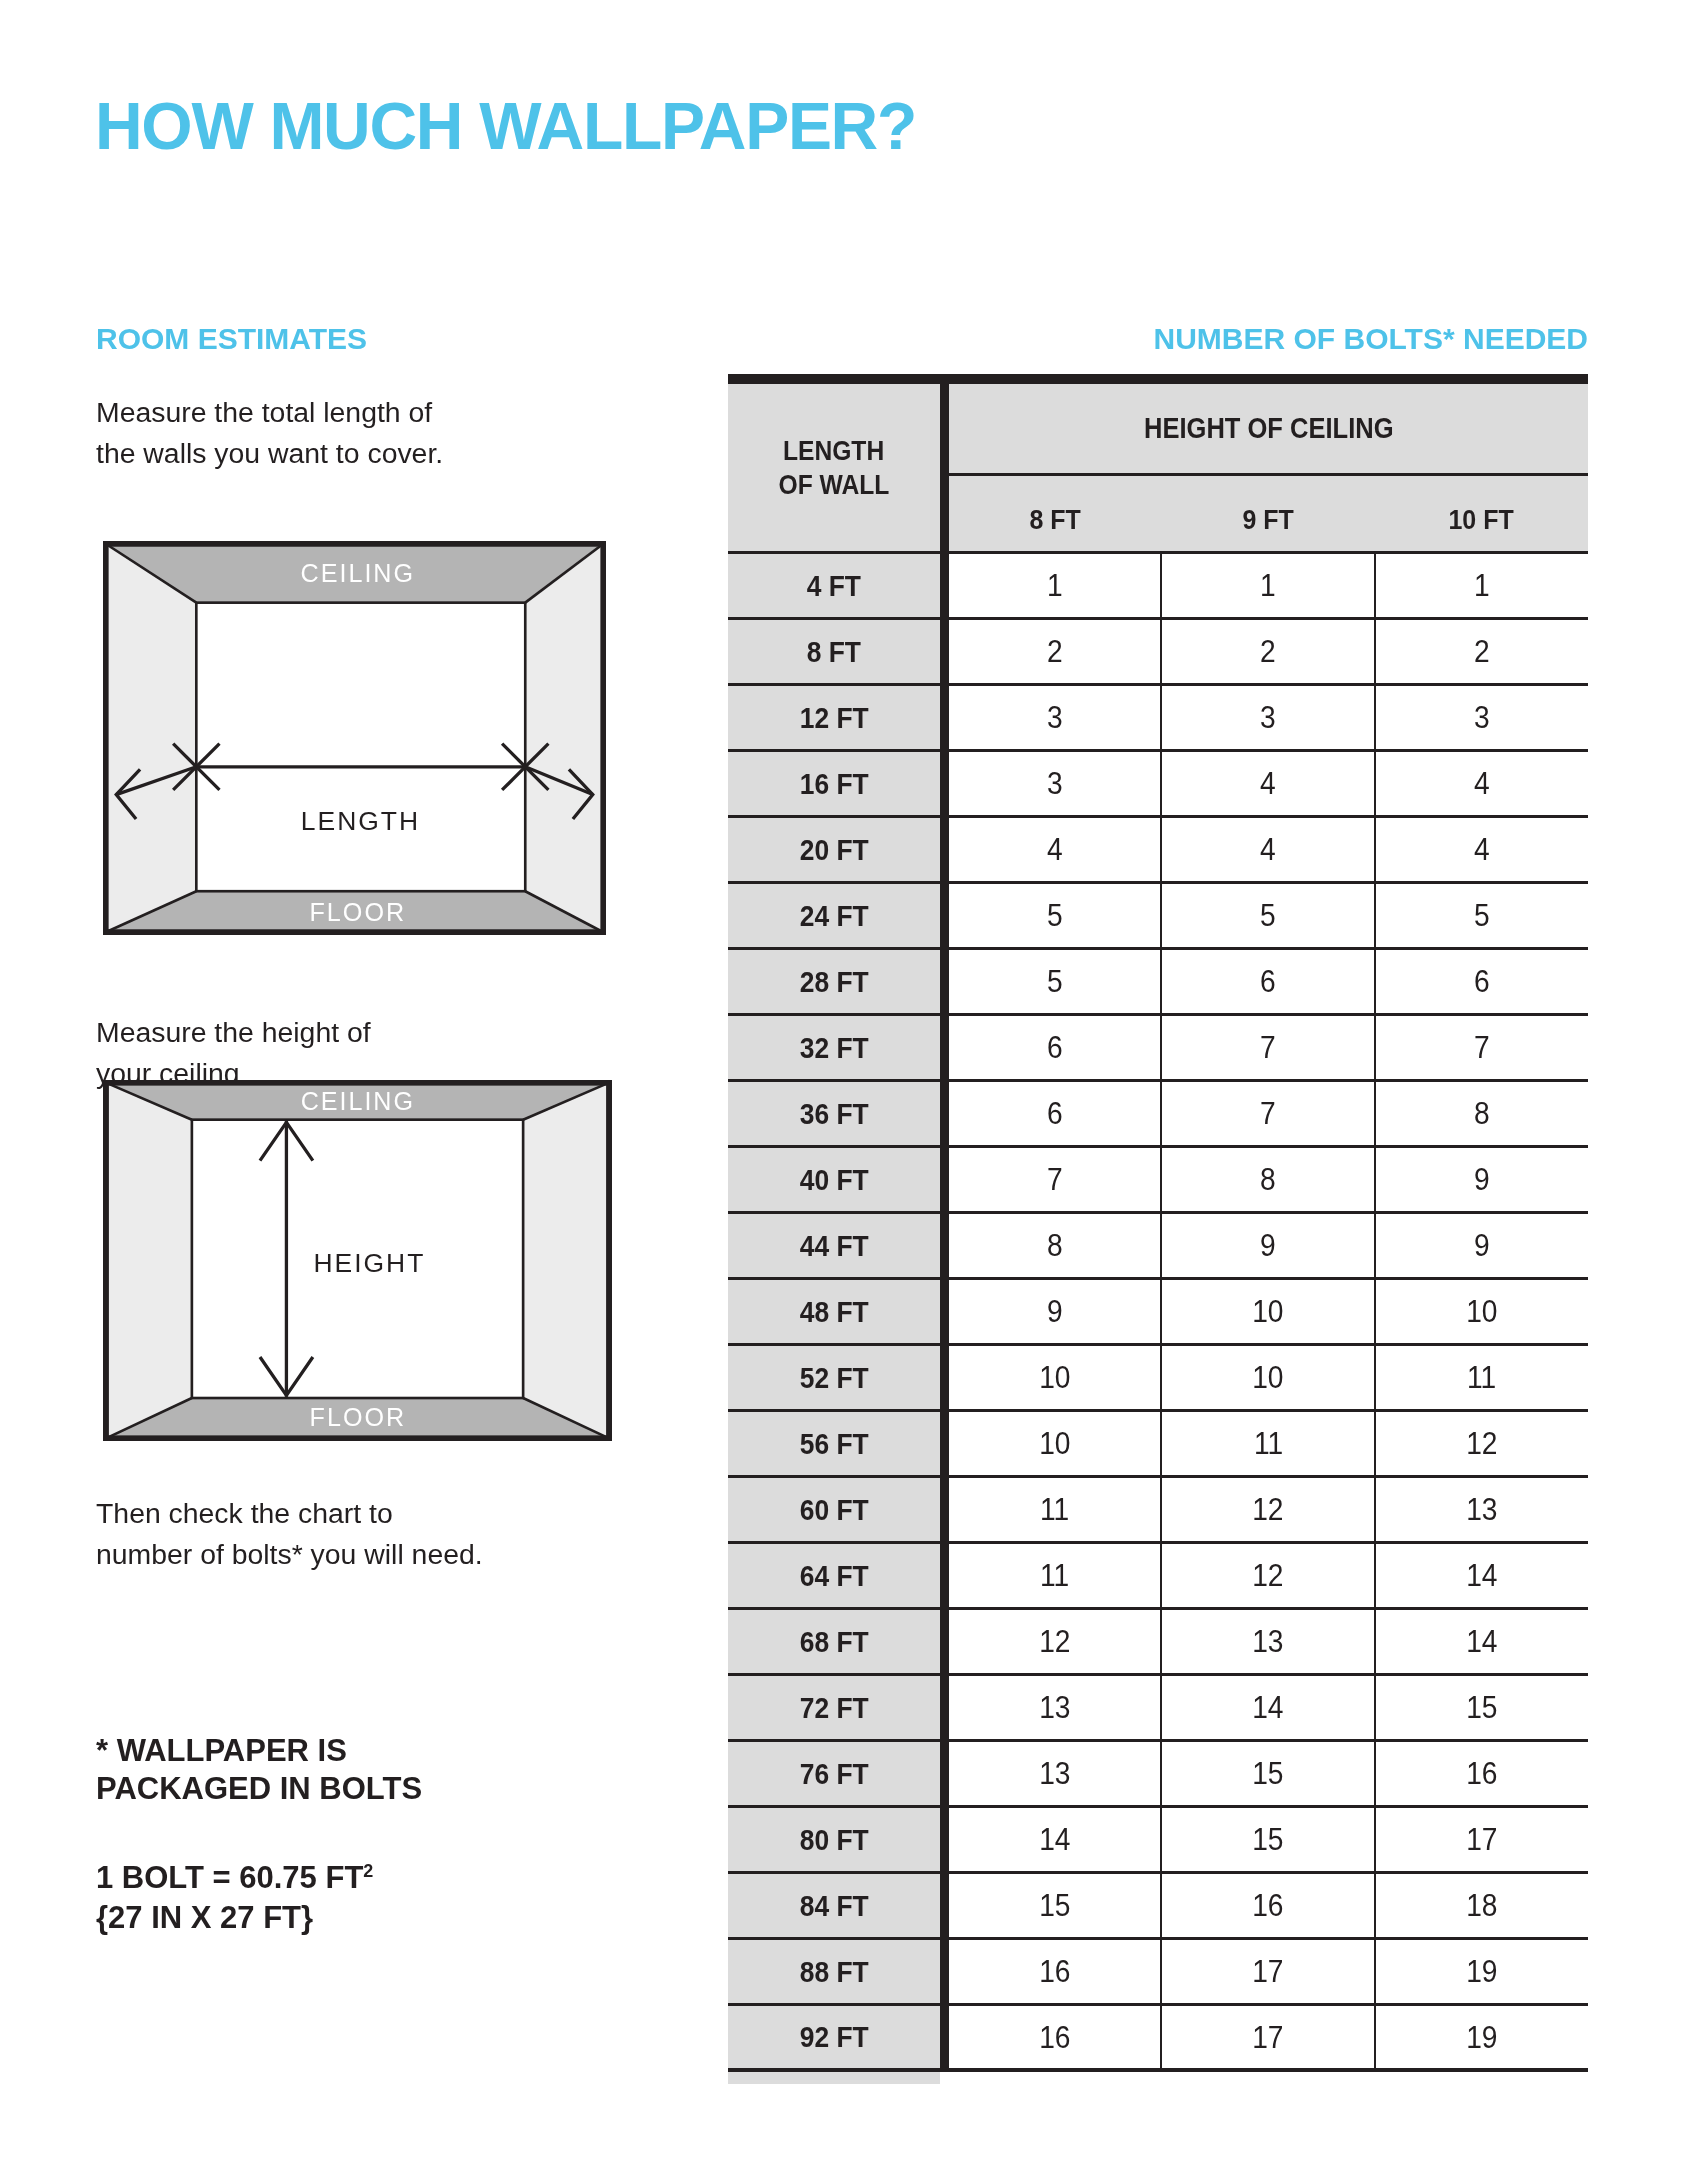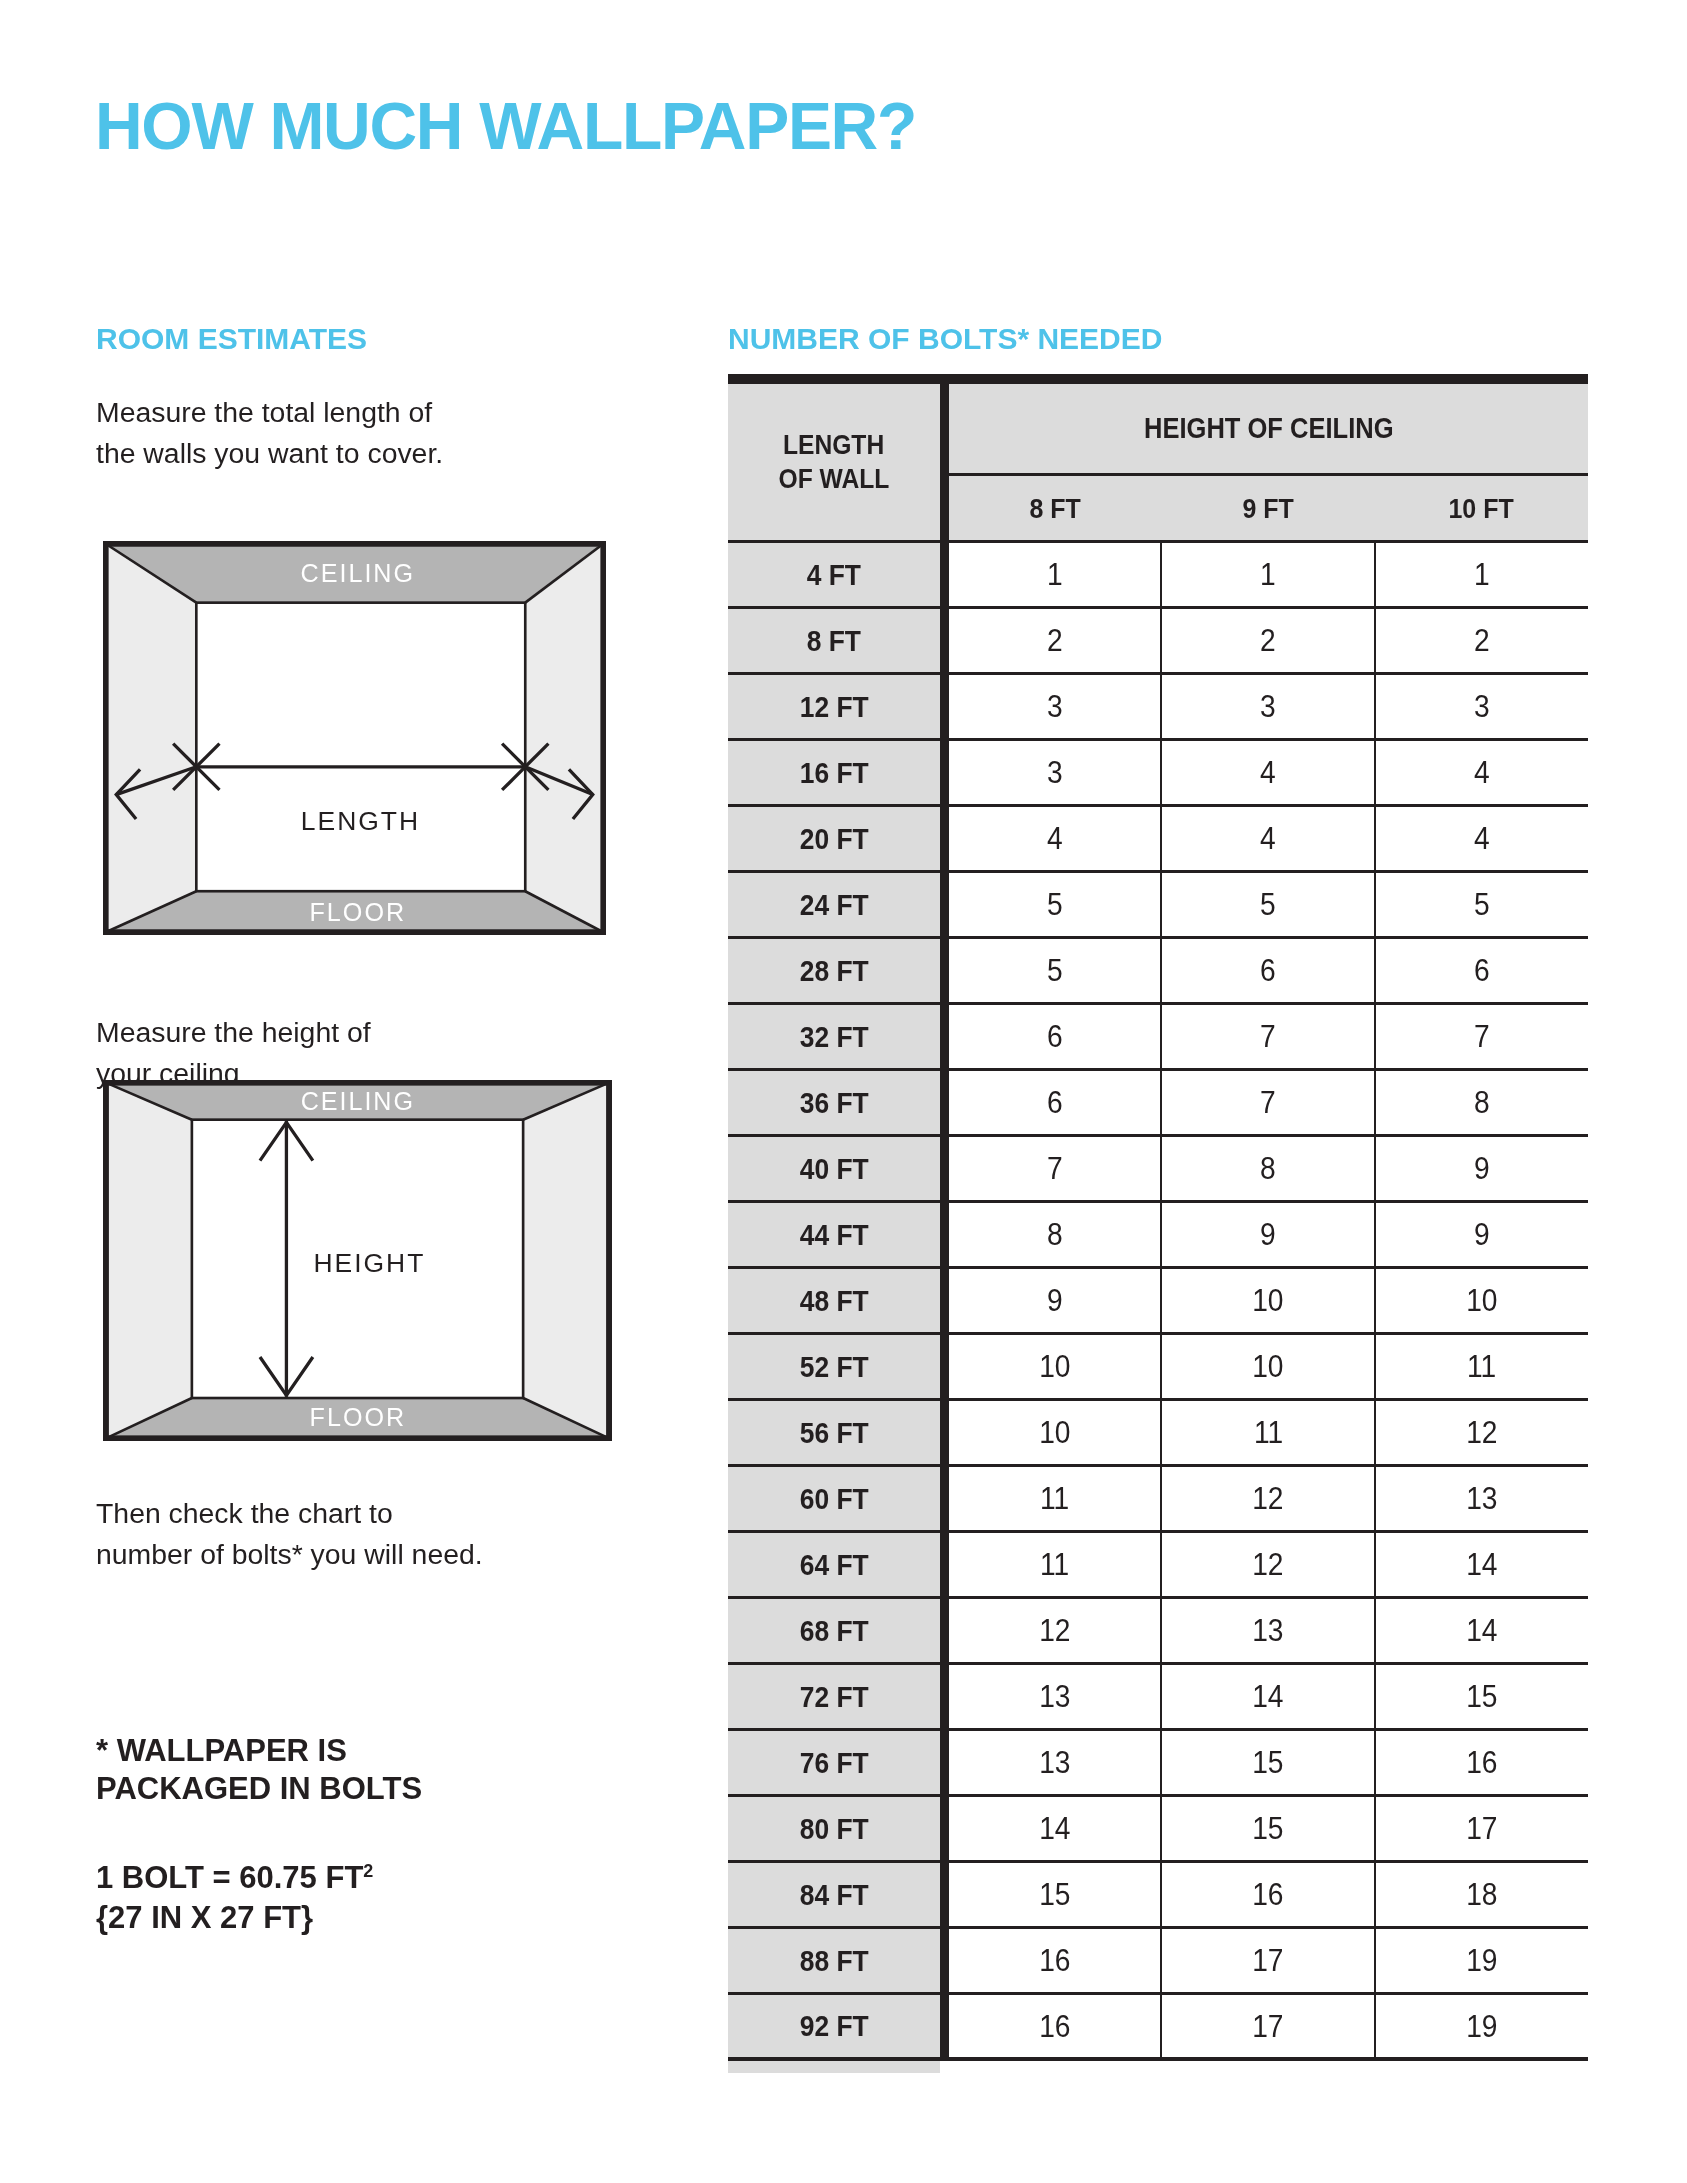--- a/index.html
+++ b/index.html
@@ -4,38 +4,38 @@
 <style>
   html,body{margin:0;padding:0;background:#ffffff;}
   .page{position:relative;width:1687px;height:2183px;background:#ffffff;overflow:hidden;
         font-family:"Liberation Sans", sans-serif;color:#231F20;}
   .abs{position:absolute;}
 
   
   .main-title{left:95px;top:88px;font-size:66px;font-weight:bold;letter-spacing:-1.3px;color:#4EC2E9;white-space:nowrap;}
   .sec-head{font-size:30px;font-weight:bold;color:#4EC2E9;letter-spacing:0px;white-space:nowrap;}
   .room-estimates{left:96px;top:322px;}
-  .bolts-needed{left:728px;top:322px;width:860px;text-align:left;}
+  .bolts-needed{left:728px;top:322px;width:860px;text-align:right;}
   .body-par{left:96px;font-size:28.4px;line-height:41px;color:#231F20;}
   .p1{top:392px;}
   .p2{top:984px;margin-top:28px;}
   .p3{top:1493px;}
   .footnote{left:96px;font-size:31px;font-weight:bold;line-height:38px;}
   .fn1{top:1732px;padding-left:25px;text-indent:-25px;}
   .fn2{top:1844px;line-height:40px;margin-top:14px;}
   .fn2 sup{font-size:58%;vertical-align:super;line-height:0;}
 
   
   .bolt-table{left:728px;top:374px;width:860px;}
   .t-bar{height:10px;background:#231F20;}
   .t-head{display:flex;border-bottom:3.3px solid #231F20;}
   .t-rowhead{width:212px;background:#DCDCDC;display:flex;flex-direction:column;justify-content:center;align-items:center;
              font-size:28px;font-weight:bold;line-height:34px;}
   .t-vdiv{width:8.6px;background:#231F20;}
-  .t-colgroup{flex:1;display:flex;flex-direction:column;background:#DCDCDC;}
+  .t-colgroup{flex:1;display:flex;flex-direction:column;background:#DCDCDC;gap:11px;}
   .t-group-label{height:89px;display:flex;align-items:center;justify-content:center;
                  font-size:29px;font-weight:bold;border-bottom:3.3px solid #231F20;}
   .t-subrow{height:64px;display:flex;}
   .t-subrow .sub{flex:1;display:flex;align-items:center;justify-content:center;font-size:28.4px;font-weight:bold;}
   .t-row{display:flex;height:66px;box-sizing:border-box;border-bottom:3.3px solid #231F20;justify-content:space-between;}
   .t-row.last{border-bottom:4px solid #231F20;}
   .t-row .lbl{width:212px;background:#DCDCDC;display:flex;align-items:center;justify-content:center;
               font-size:30px;font-weight:bold;}
   .t-row .val{flex:1;background:#ffffff;display:flex;align-items:center;justify-content:center;font-size:32px;}
   .t-row .val.sep{border-left:2.6px solid #231F20;}

